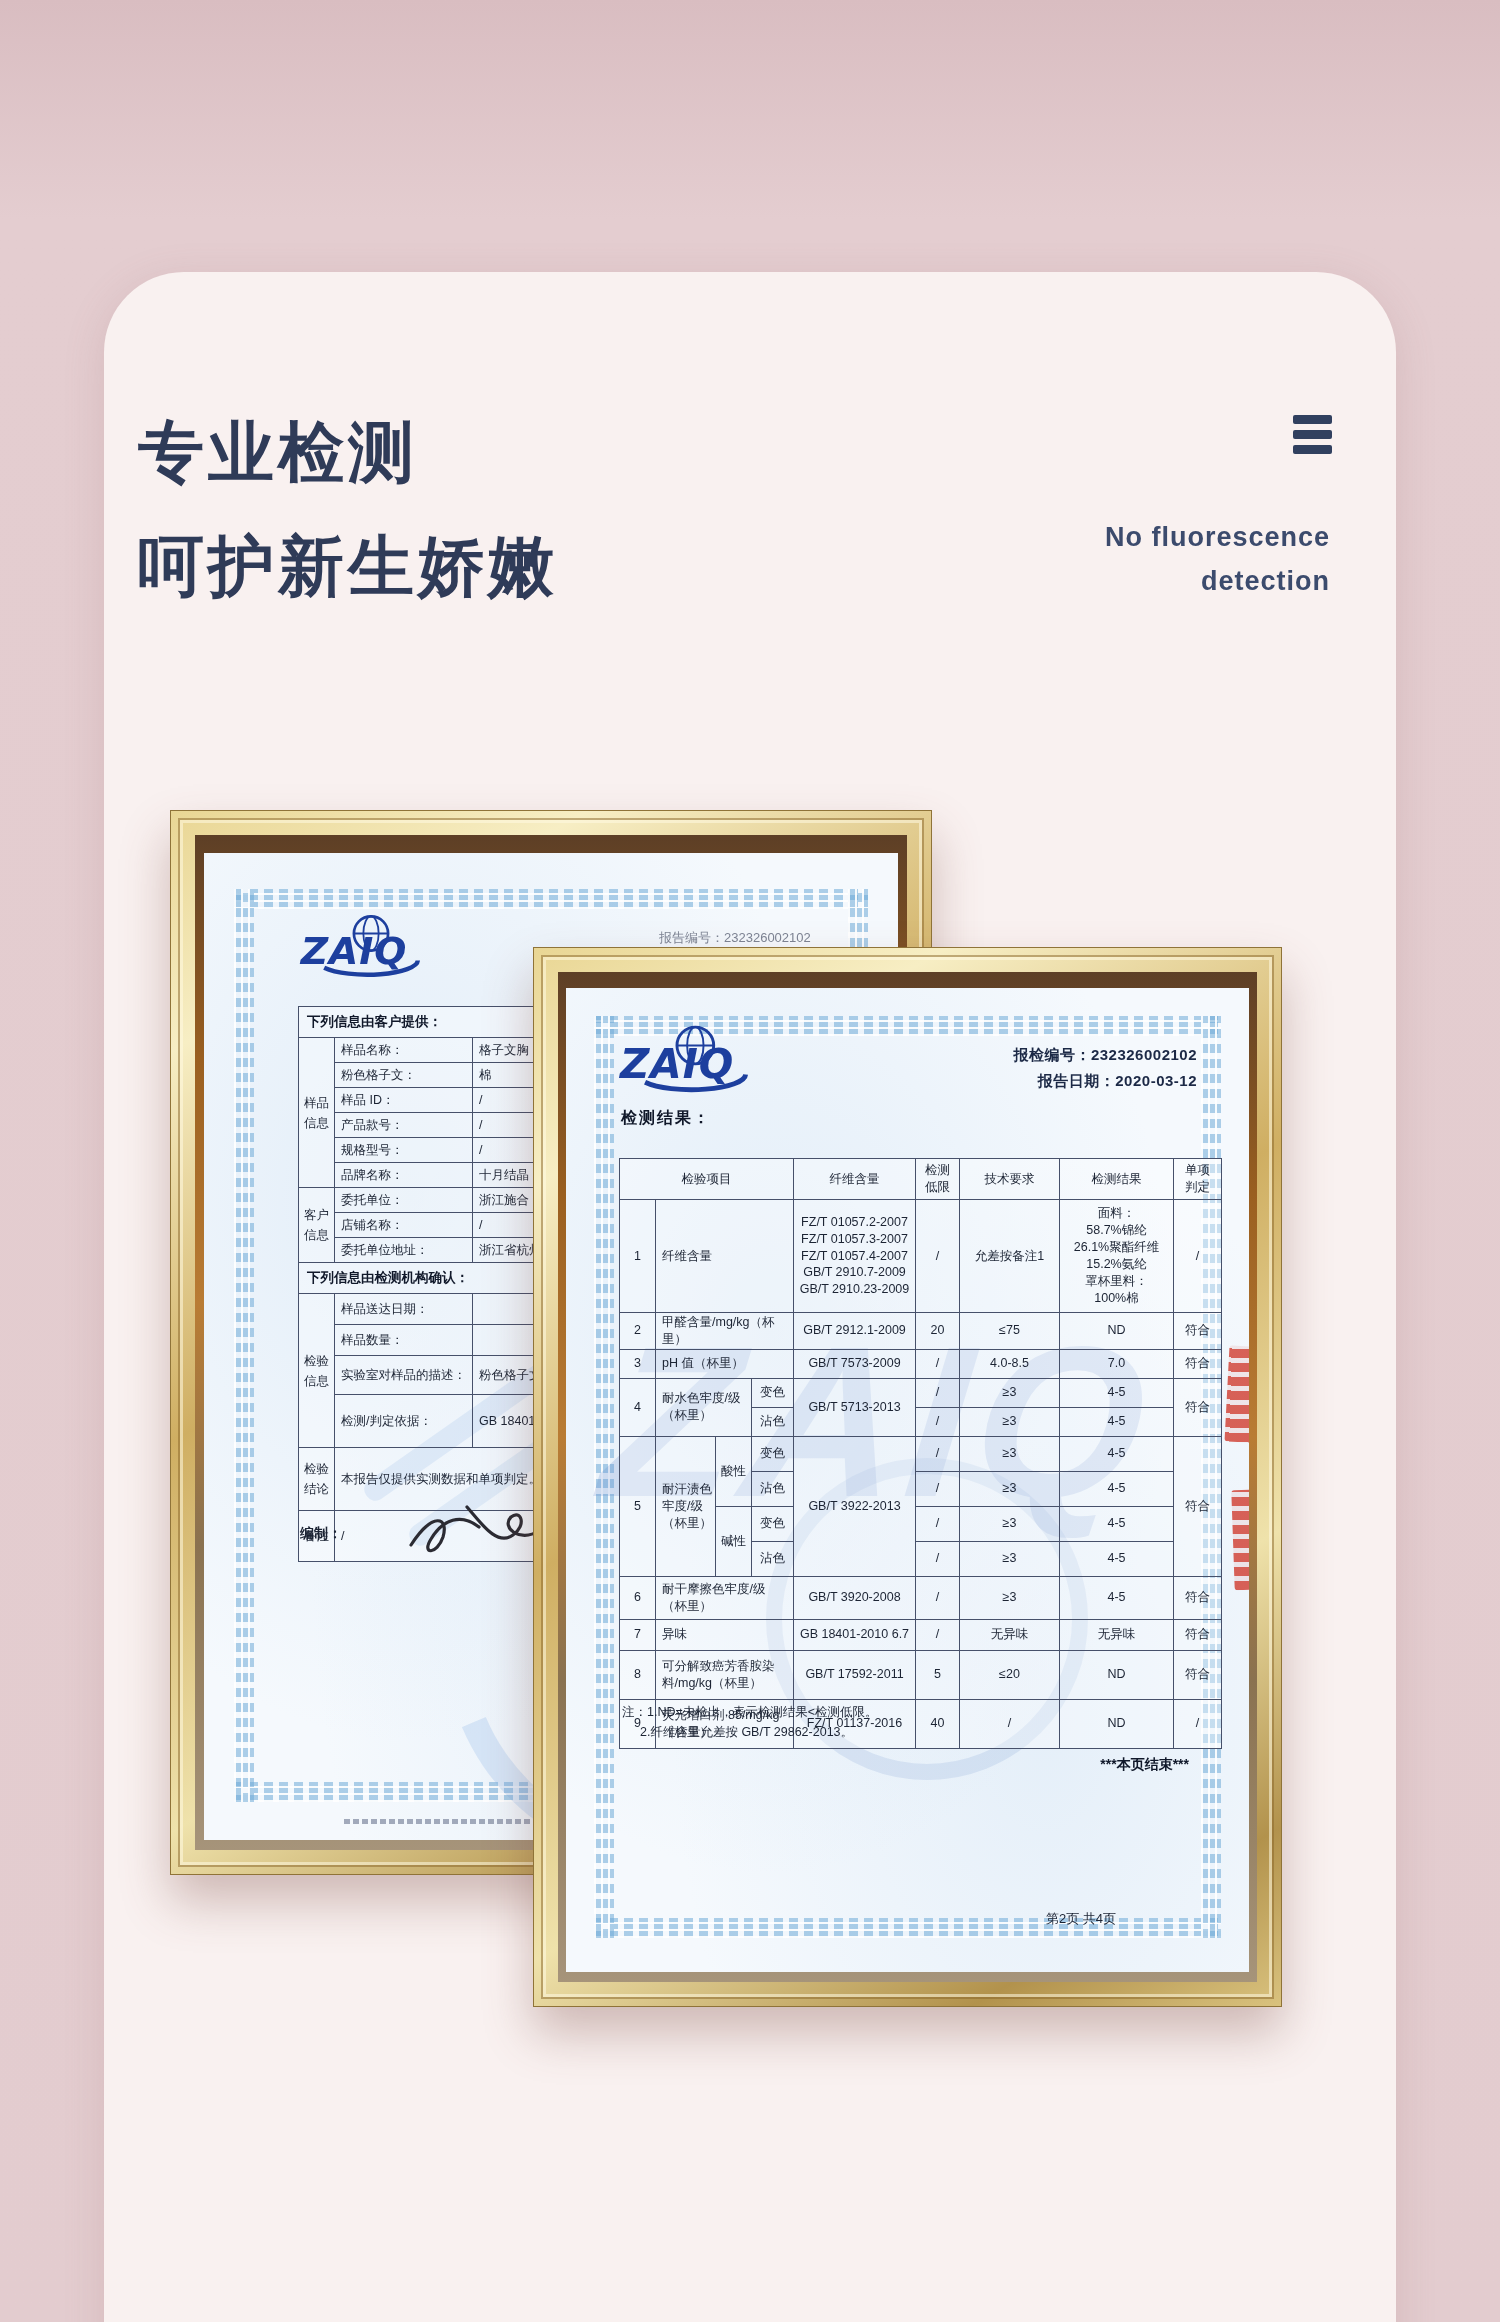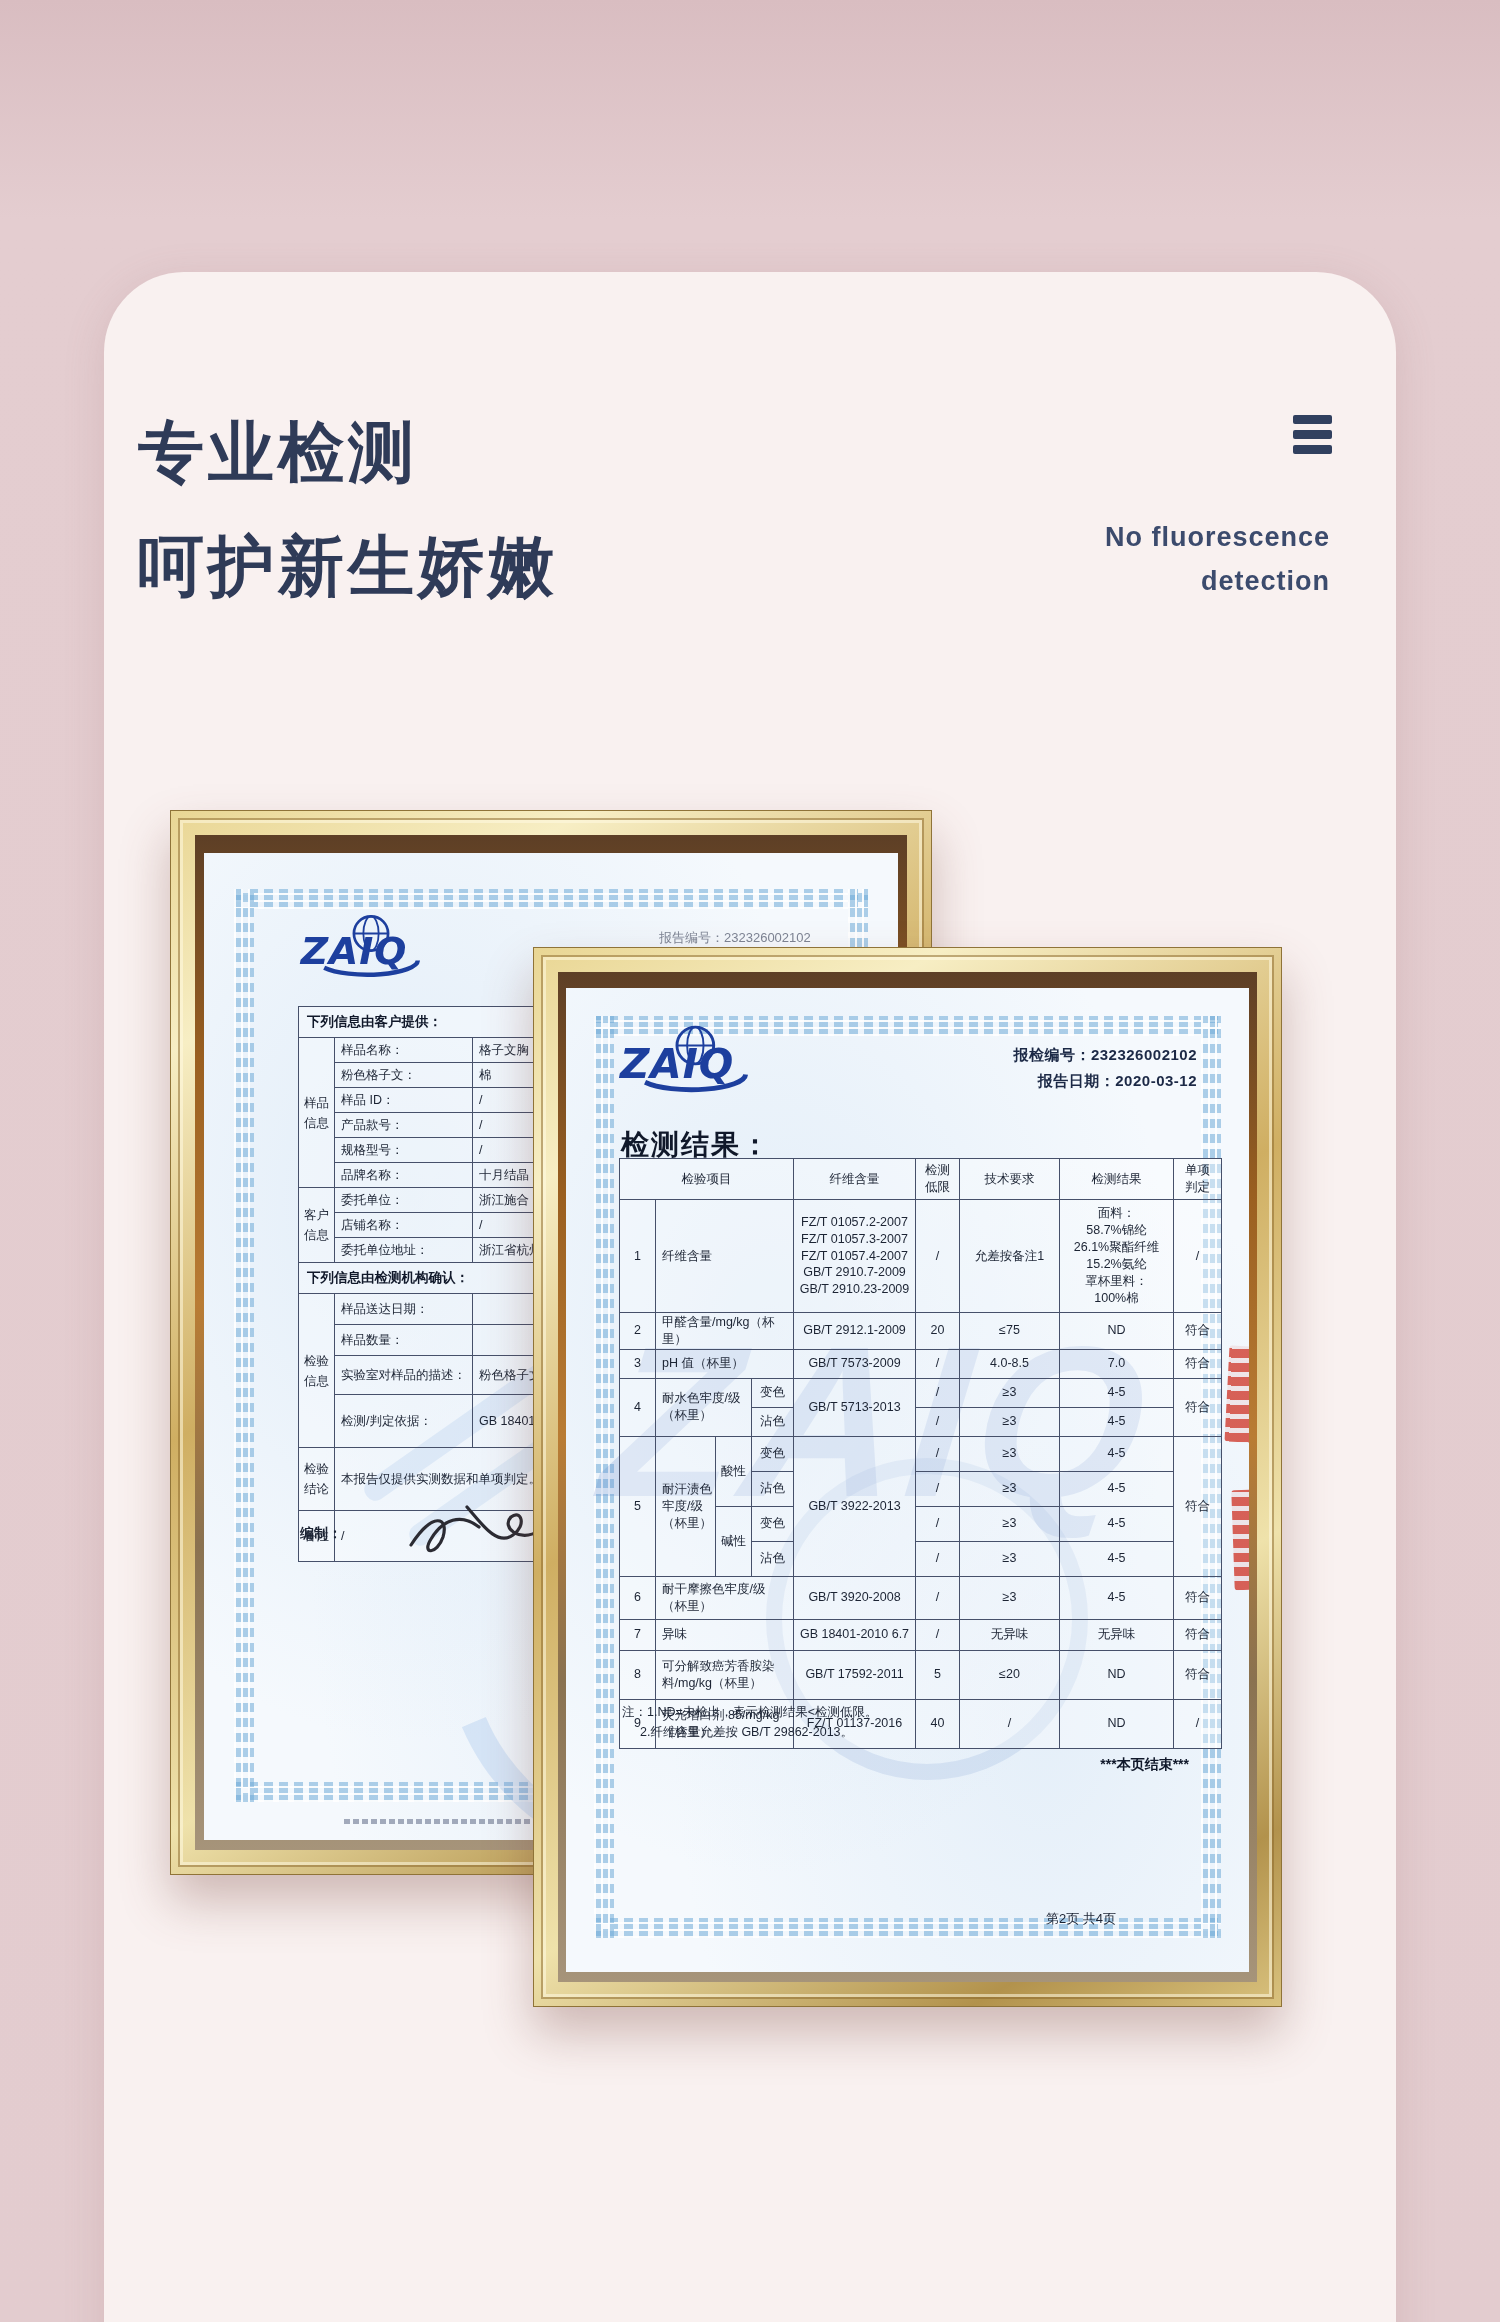--- a/index.html
+++ b/index.html
@@ -201,21 +201,21 @@
           <circle cx="80" cy="22" r="19" fill="none" stroke="#1d3f9e" stroke-width="3"></circle>
           <ellipse cx="80" cy="22" rx="8.5" ry="19" fill="none" stroke="#1d3f9e" stroke-width="2"></ellipse>
           <line x1="61" y1="22" x2="99" y2="22" stroke="#1d3f9e" stroke-width="2"></line>
           <text x="2" y="56" font-family="DejaVu Sans, sans-serif" font-size="42" font-weight="bold" font-style="italic" fill="#1d3f9e" letter-spacing="1">ZAIQ</text>
           <path d="M28,60 A56,16 0 0,0 132,52" fill="none" stroke="#1d3f9e" stroke-width="5"></path>
         </svg>
 
         <div class="repno" style="top:58px;">报检编号：232326002102</div>
         <div class="repno" style="top:84px;">报告日期：2020-03-12</div>
 
-        <div class="bt" style="position:absolute;left:55px;top:138px;font-size:28px;letter-spacing:2px;">检测结果：</div>
+        <div class="bt" style="position:absolute;left:55px;top:120px;font-size:16px;letter-spacing:2px;">检测结果：</div>
 
         <table class="ctab" style="position:absolute;left:53px;top:170px;width:602px;">
           <colgroup>
             <col style="width:36px">
               <col style="width:60px">
               <col style="width:36px">
               <col style="width:42px">
             <col style="width:122px">
               <col style="width:44px">
               <col style="width:100px">

